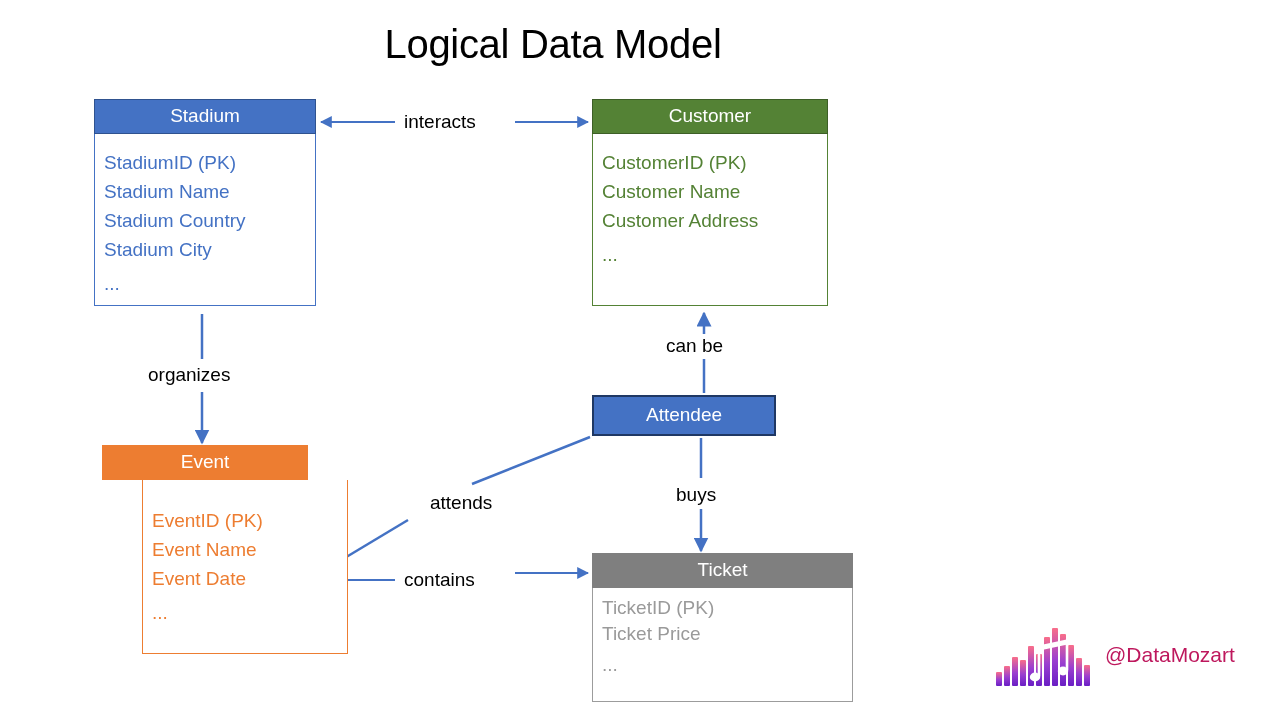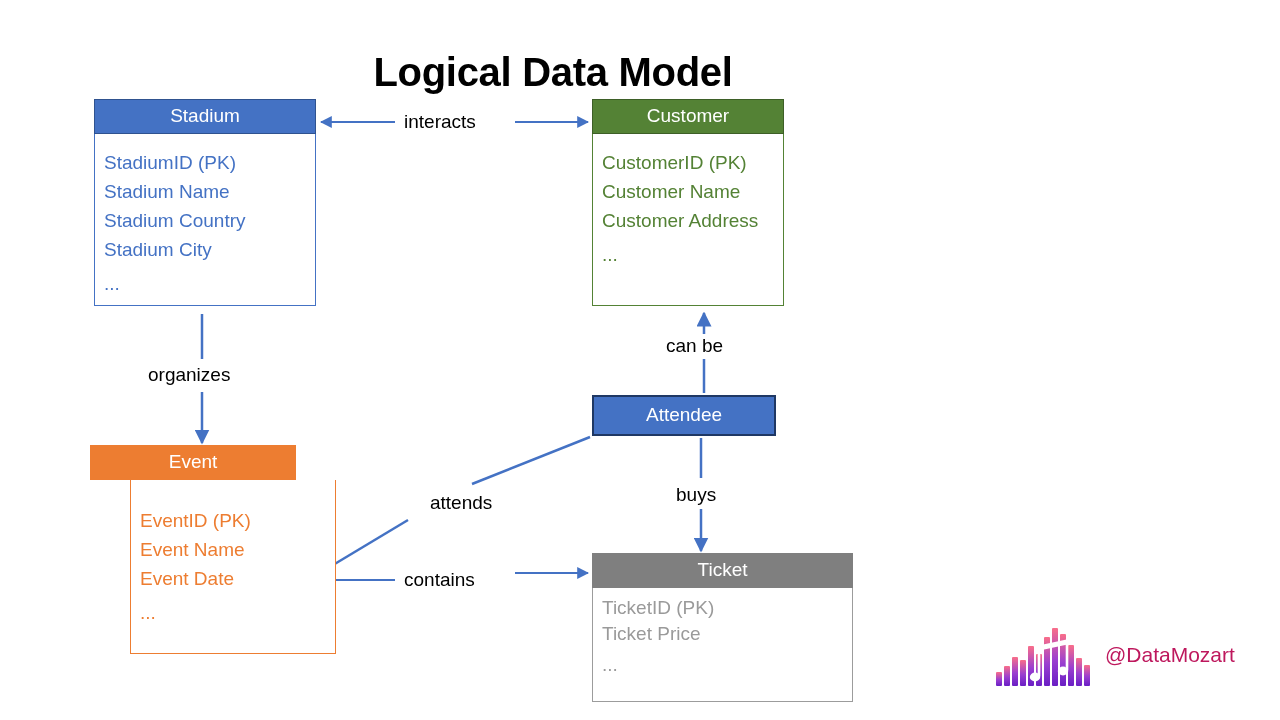--- a/index.html
+++ b/index.html
@@ -17,24 +17,23 @@
   }
 
   
   #page-title {
     position: absolute;
     left: 0;
     top: 22px;
     width: 1106px;
     text-align: center;
     font-size: 40px;
-    font-weight: bold;
+    font-weight: normal;
     color: #000000;
     letter-spacing: -0.3px;
-    margin-top: 28px;
   }
 
   
   .entity {
     position: absolute;
     box-sizing: border-box;
   }
   .entity-header {
     box-sizing: border-box;
     width: 100%;
@@ -61,28 +60,28 @@
   }
 
   
   #entity-stadium { left: 94px; top: 99px; width: 222px; }
   #entity-stadium .entity-header { background: #4472C4; border: 1px solid #2f528f; }
   #entity-stadium .entity-body {
     border: 1px solid #4472C4; border-top: none; color: #4472C4; height: 172px;
   }
 
   
-  #entity-customer { left: 592px; top: 99px; width: 192px; }
+  #entity-customer { left: 592px; top: 99px; width: 236px; }
   #entity-customer .entity-header { background: #548235; border: 1px solid #3d5f27; }
   #entity-customer .entity-body {
     border: 1px solid #548235; border-top: none; color: #548235; height: 172px;
   }
 
   
-  #entity-event { left: 90px; top: 445px; width: 206px; }
+  #entity-event { left: 102px; top: 445px; width: 206px; }
   #entity-event .entity-header { background: #ED7D31; border: 1px solid #ED7D31; }
   #entity-event .entity-body {
     border: 1px solid #ED7D31; border-top: none; color: #ED7D31;
     height: 174px; padding-top: 26px; margin-left: 40px;
   }
 
   
   #entity-attendee { left: 592px; top: 395px; width: 184px; }
   #entity-attendee .entity-header { background: #4472C4; border: 2px solid #1f3864; padding: 7px 0 8px 0; }
 

